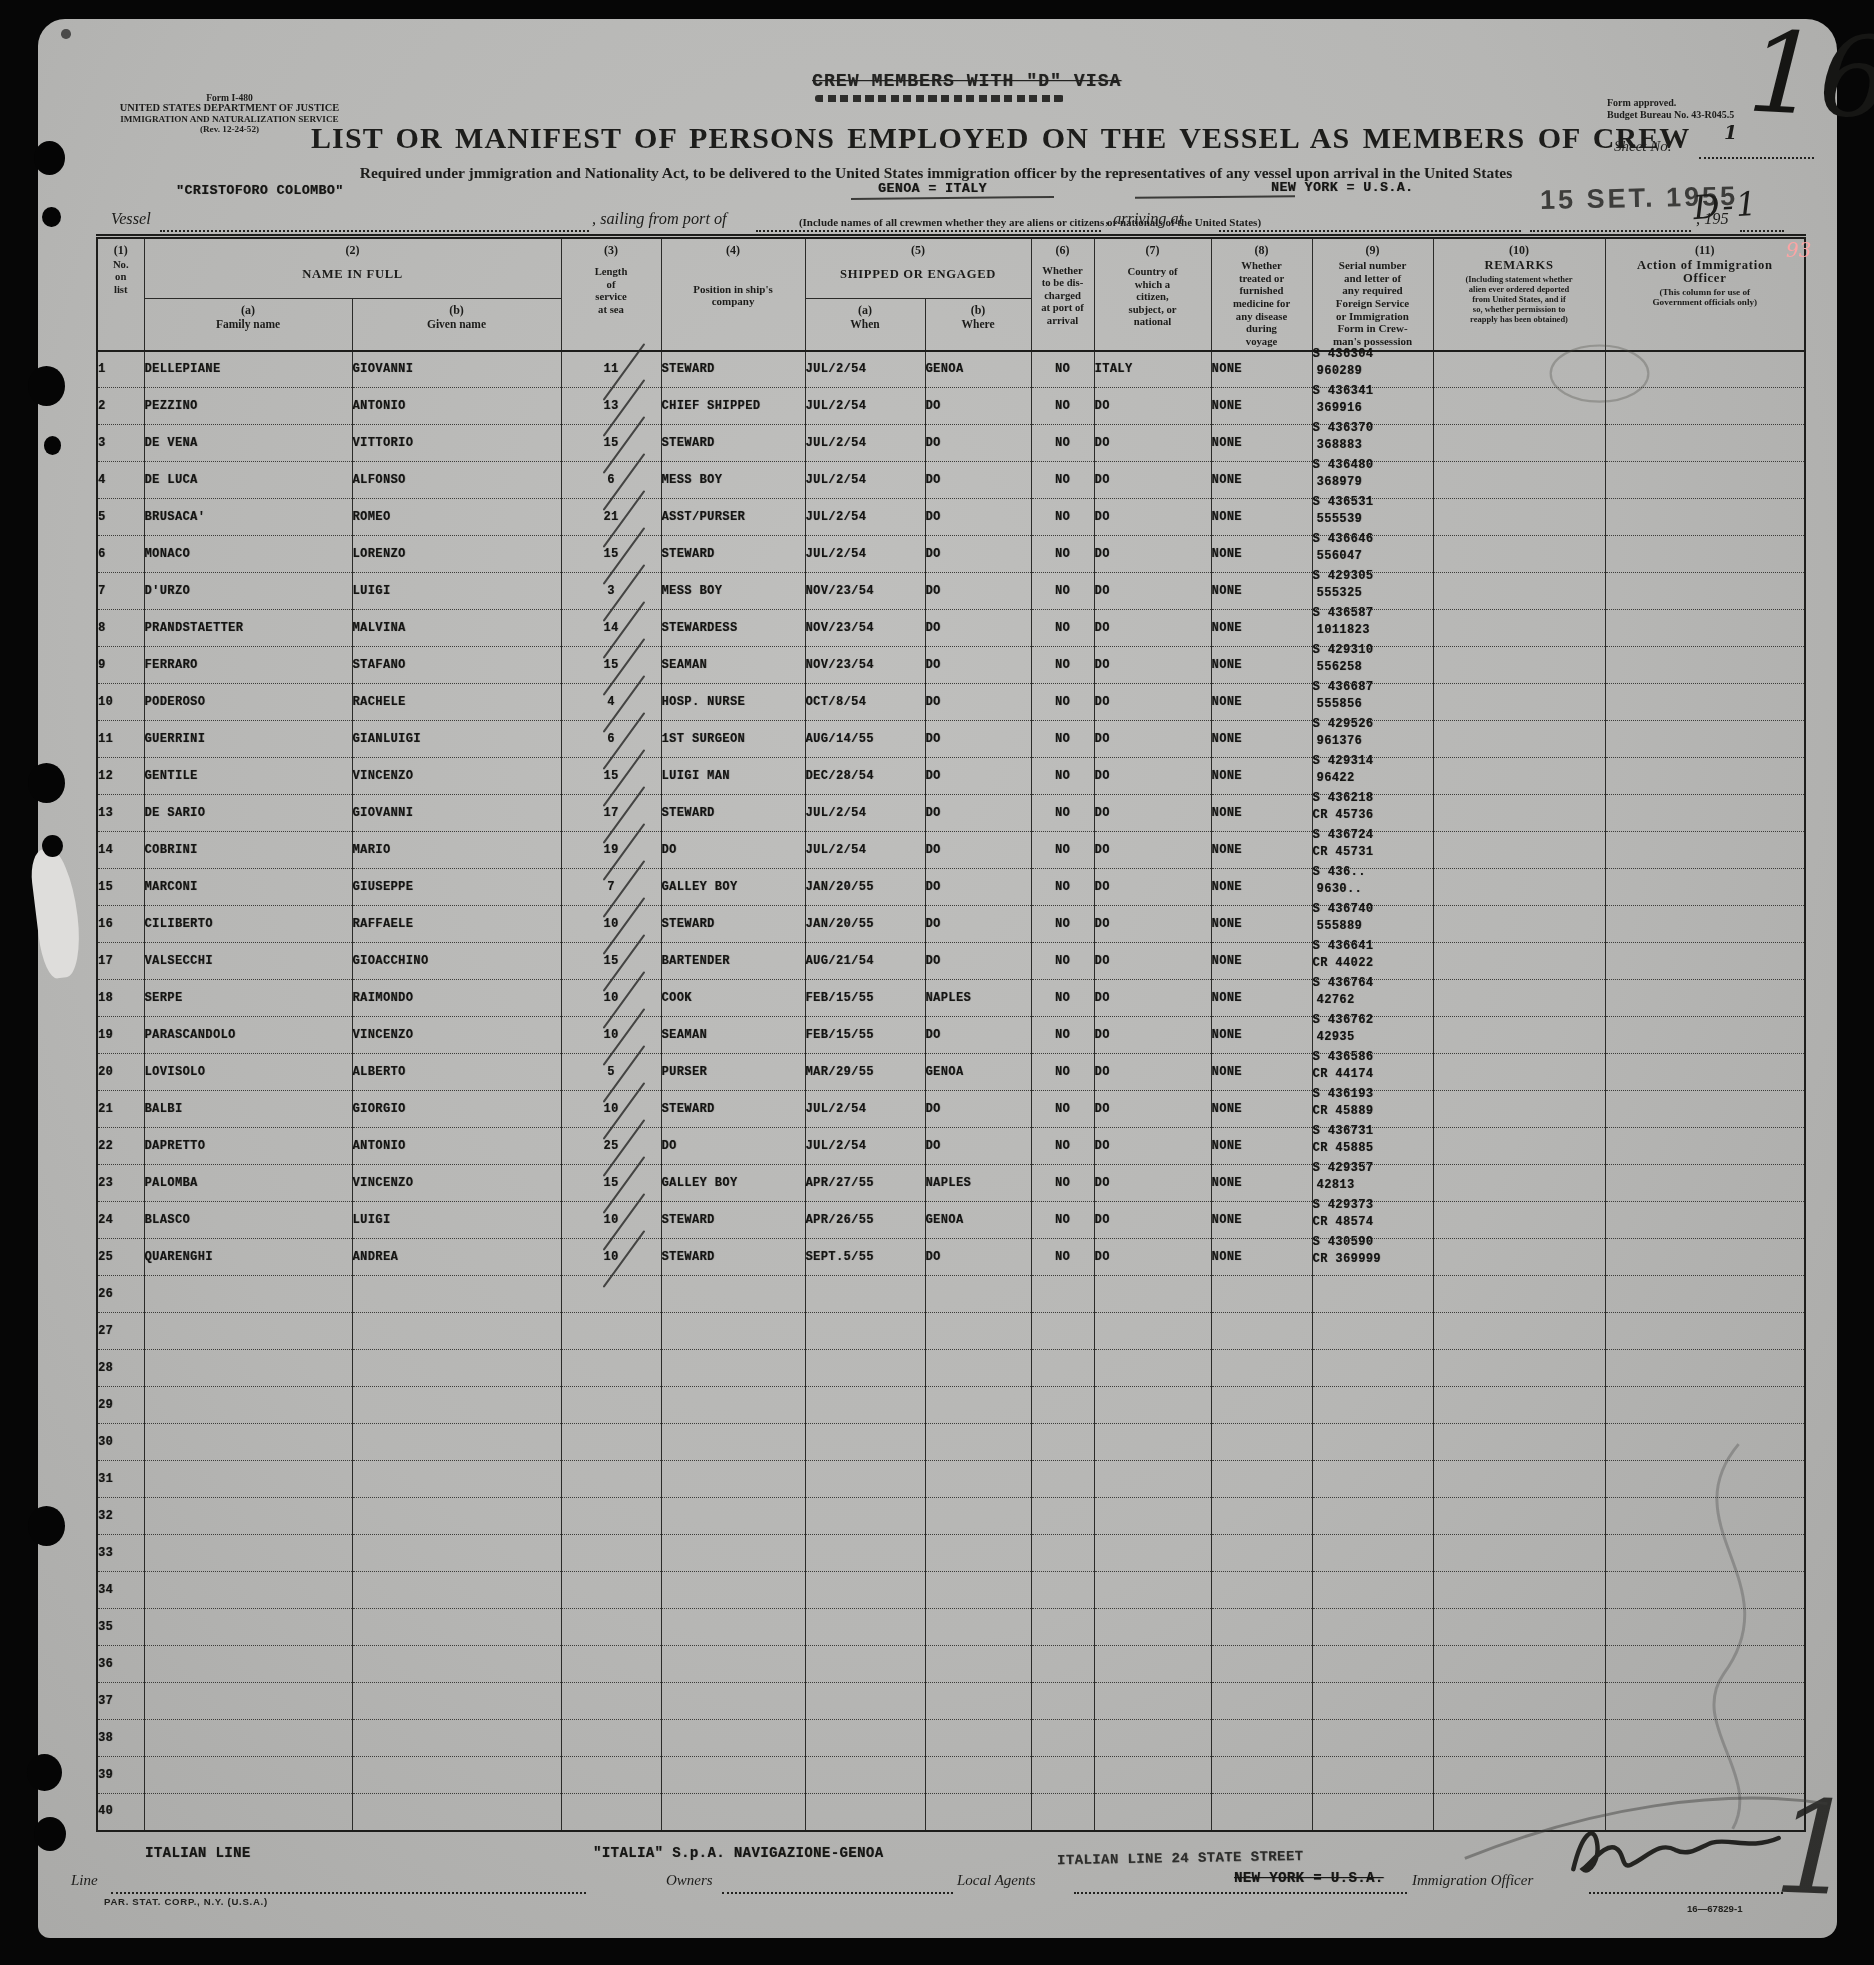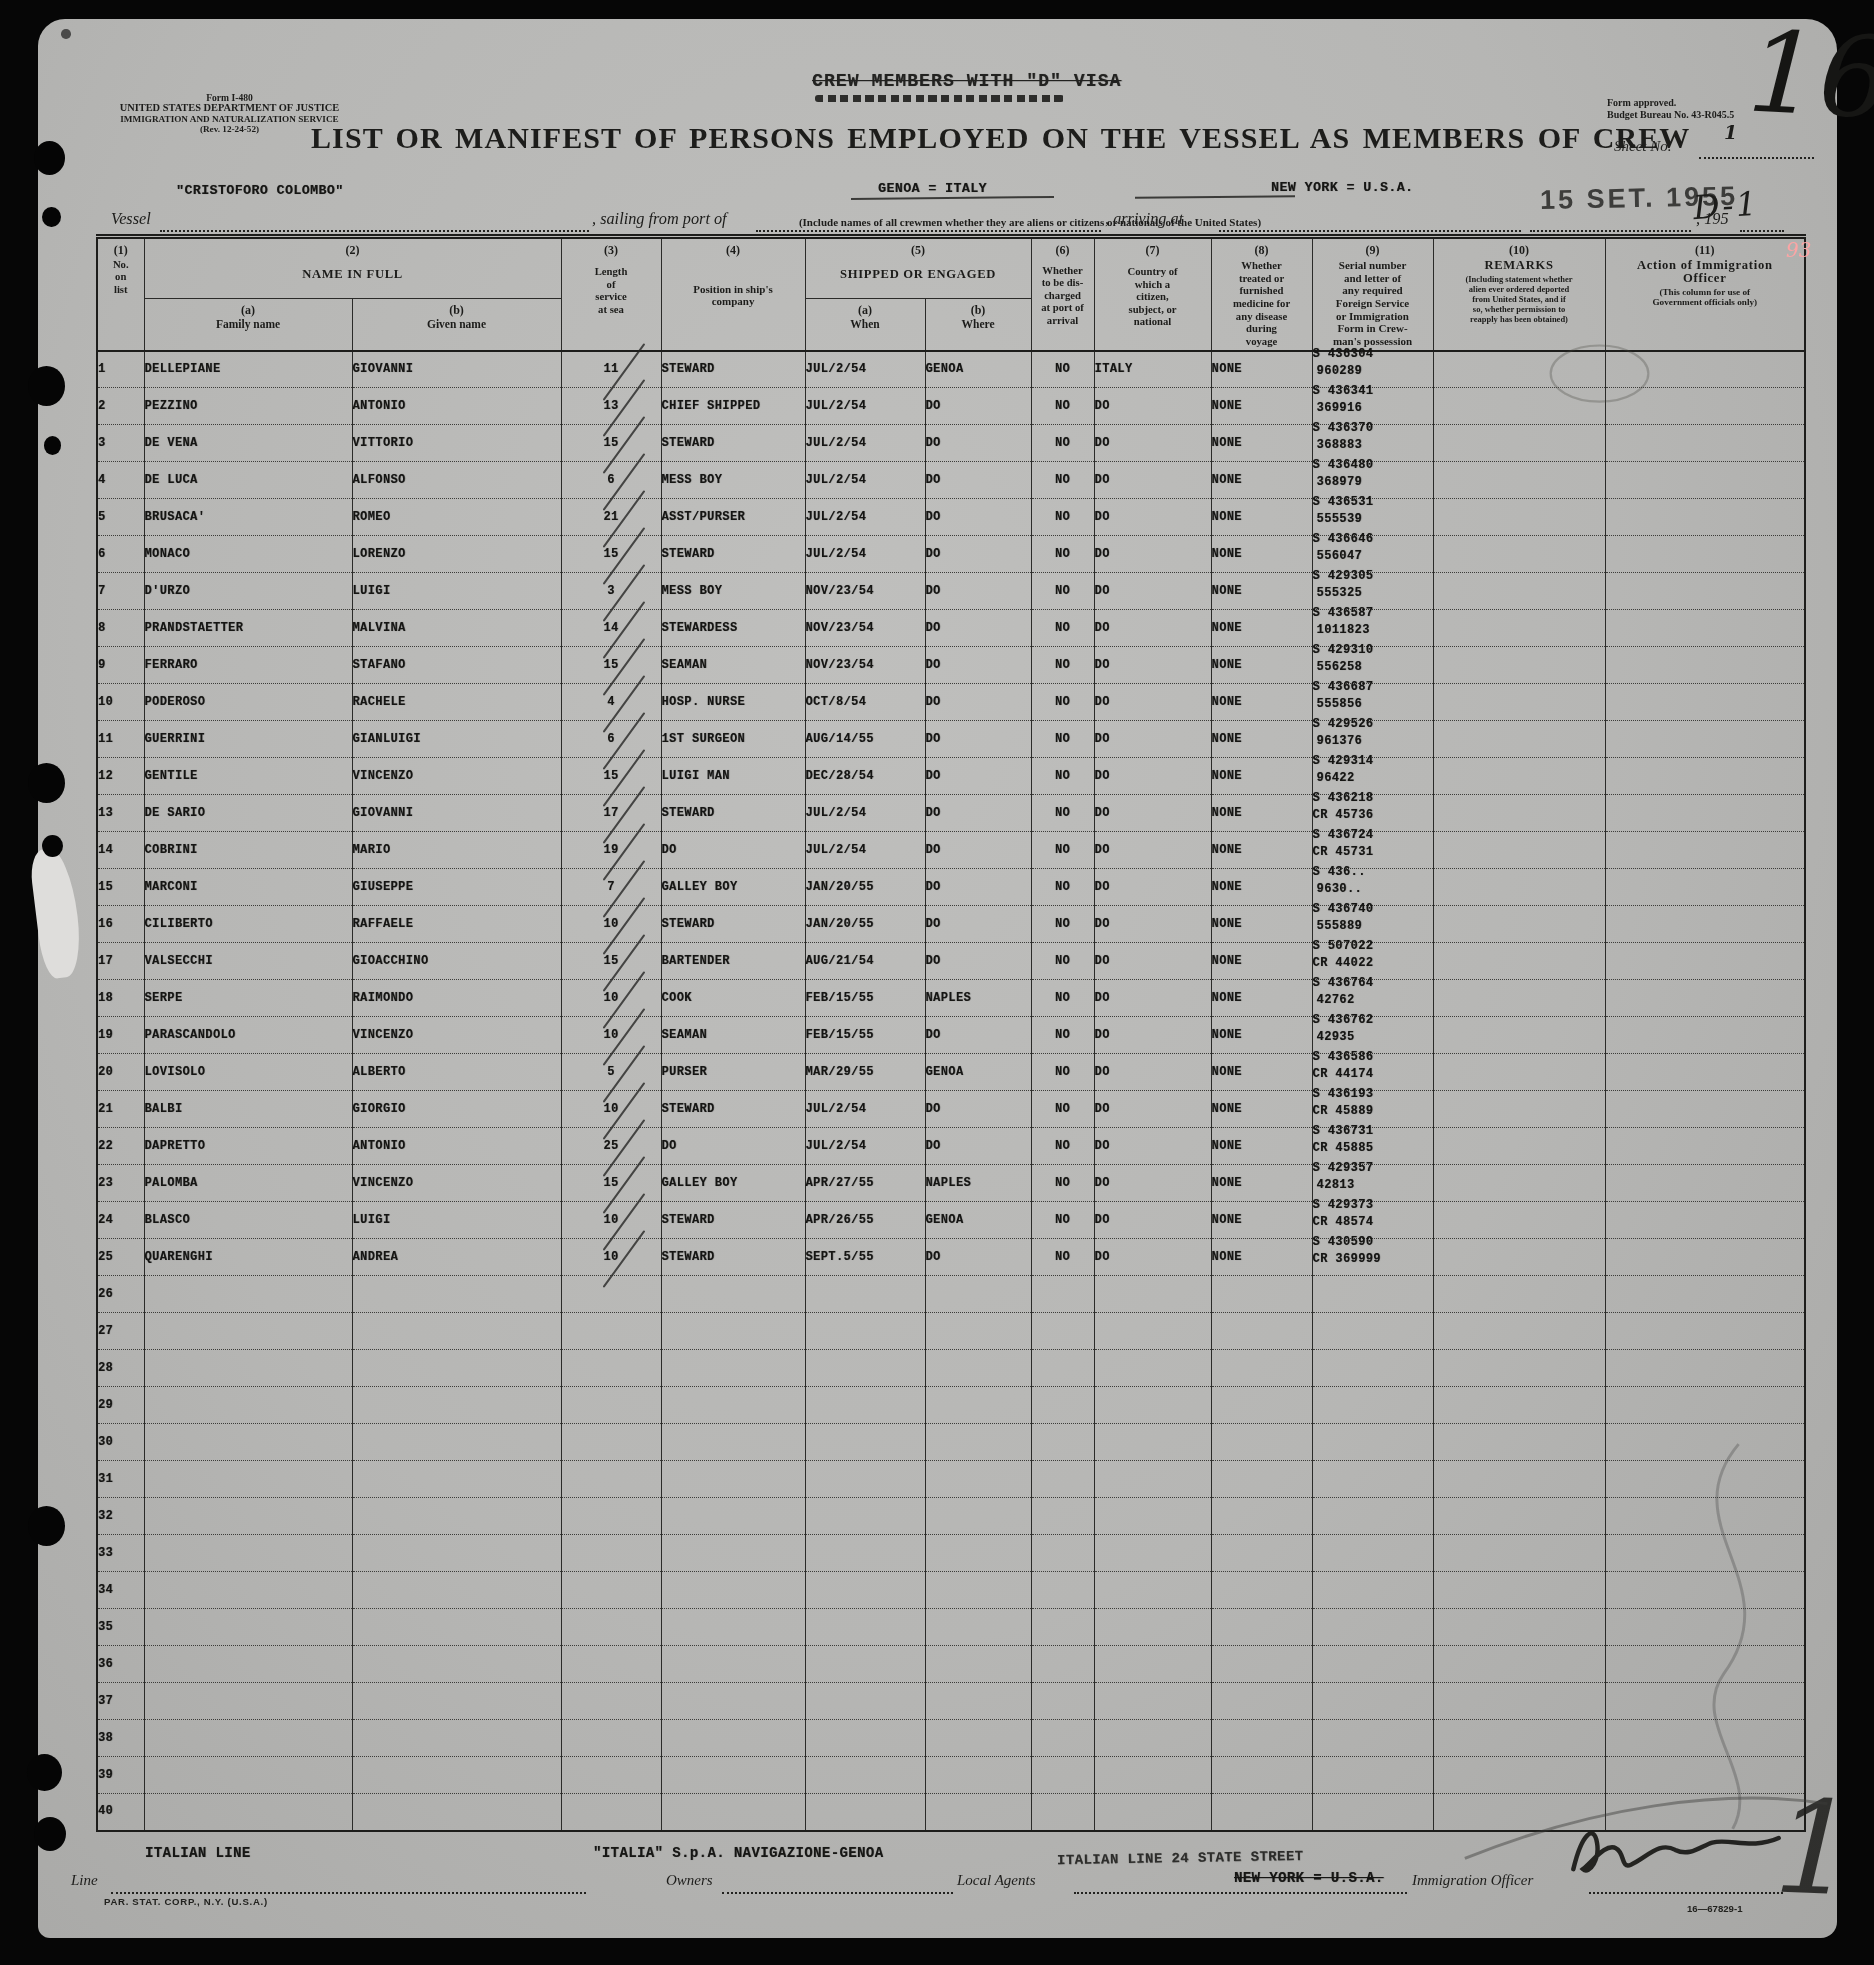--- a/index.html
+++ b/index.html
@@ -114,20 +114,21 @@
     <div>Budget Bureau No. 43-R045.5</div>
   </div>
 
   <div id="bigsixteen" class="abs hand">16</div>
 
   <div id="title" class="abs printed">LIST OR MANIFEST OF PERSONS EMPLOYED ON THE VESSEL AS MEMBERS OF CREW</div>
   <div id="sheetlabel" class="abs printed ital">Sheet No.</div>
   <div id="sheetval" class="abs hand">1</div>
   <div class="blank" style="left:1699px;top:155px;width:115px;"></div>
 
+  <div id="subtitle" class="abs printed">Required under jmmigration and Nationality Act, to be delivered to the United States immigration officer by the representatives of any vessel upon arrival in the United States</div>
   <div id="includenote" class="abs printed">(Include names of all crewmen whether they are aliens or citizens or nationals of the United States)</div>
 
   <div class="abs typed" style="left:176px;top:183px;font-size:13.3px;">"CRISTOFORO COLOMBO"</div>
   <div class="abs typed" style="left:878px;top:181px;font-size:13.3px;">GENOA = ITALY</div>
   <div class="abs typed" style="left:1271px;top:180px;font-size:13.3px;">NEW YORK = U.S.A.</div>
   <div class="bar" style="left:851px;top:197px;width:203px;transform:rotate(-.6deg);"></div>
   <div class="bar" style="left:1135px;top:196px;width:160px;transform:rotate(-.6deg);"></div>
   <div class="abs stampF" style="left:1540px;top:183px;font-size:27px;letter-spacing:3px;opacity:.82;transform:rotate(-1.2deg);">15 SET. 1955</div>
 
   <div class="abs printed ital vlabel" style="left:111px;top:209px;">Vessel</div>
@@ -583,21 +584,21 @@
       <td class="c-given">GIOACCHINO</td>
       <td class="c-service">15</td>
       <td class="c-position">BARTENDER</td>
       <td class="c-when">AUG/21/54</td>
       <td class="c-where">DO</td>
       <td class="c-discharged">NO</td>
       <td class="c-country">DO</td>
       <td class="c-medicine">NONE</td>
       <td class="c-serial">
             <div class="serial">
-              <div>S 507022</div>
+              <div>S 436641</div>
               <div>CR 44022</div>
             </div>
           </td>
       <td class="c-remarks"></td>
       <td class="c-action"></td>
     </tr>
         <tr class="filled">
       <td class="c-no">18</td>
       <td class="c-family">SERPE</td>
       <td class="c-given">RAIMONDO</td>

